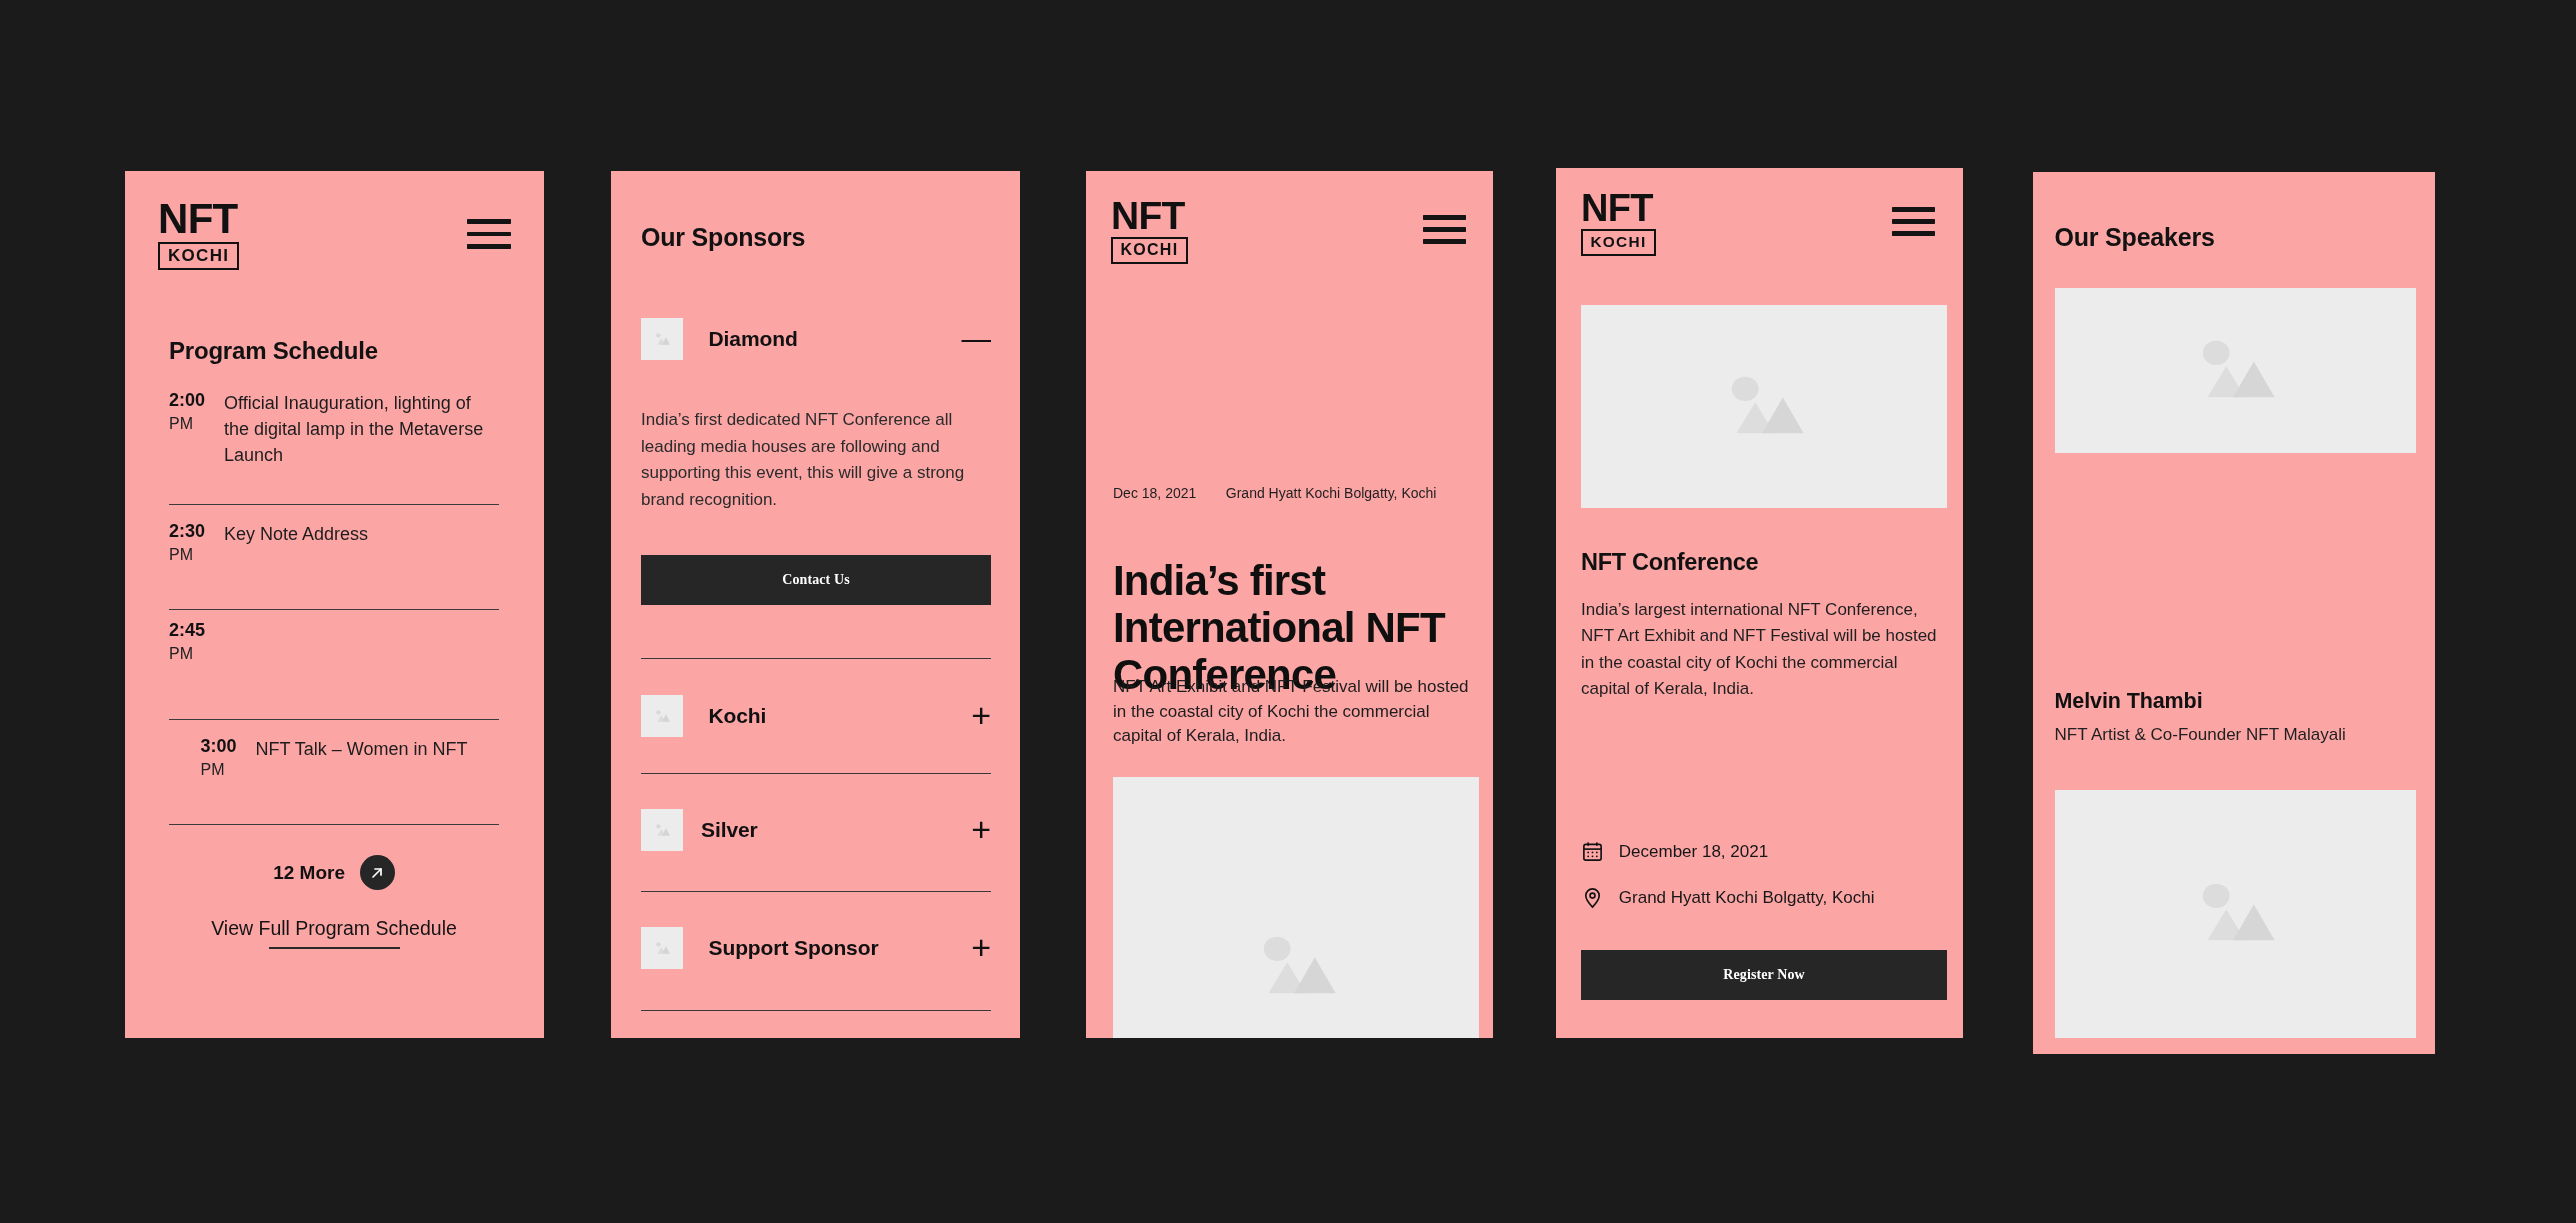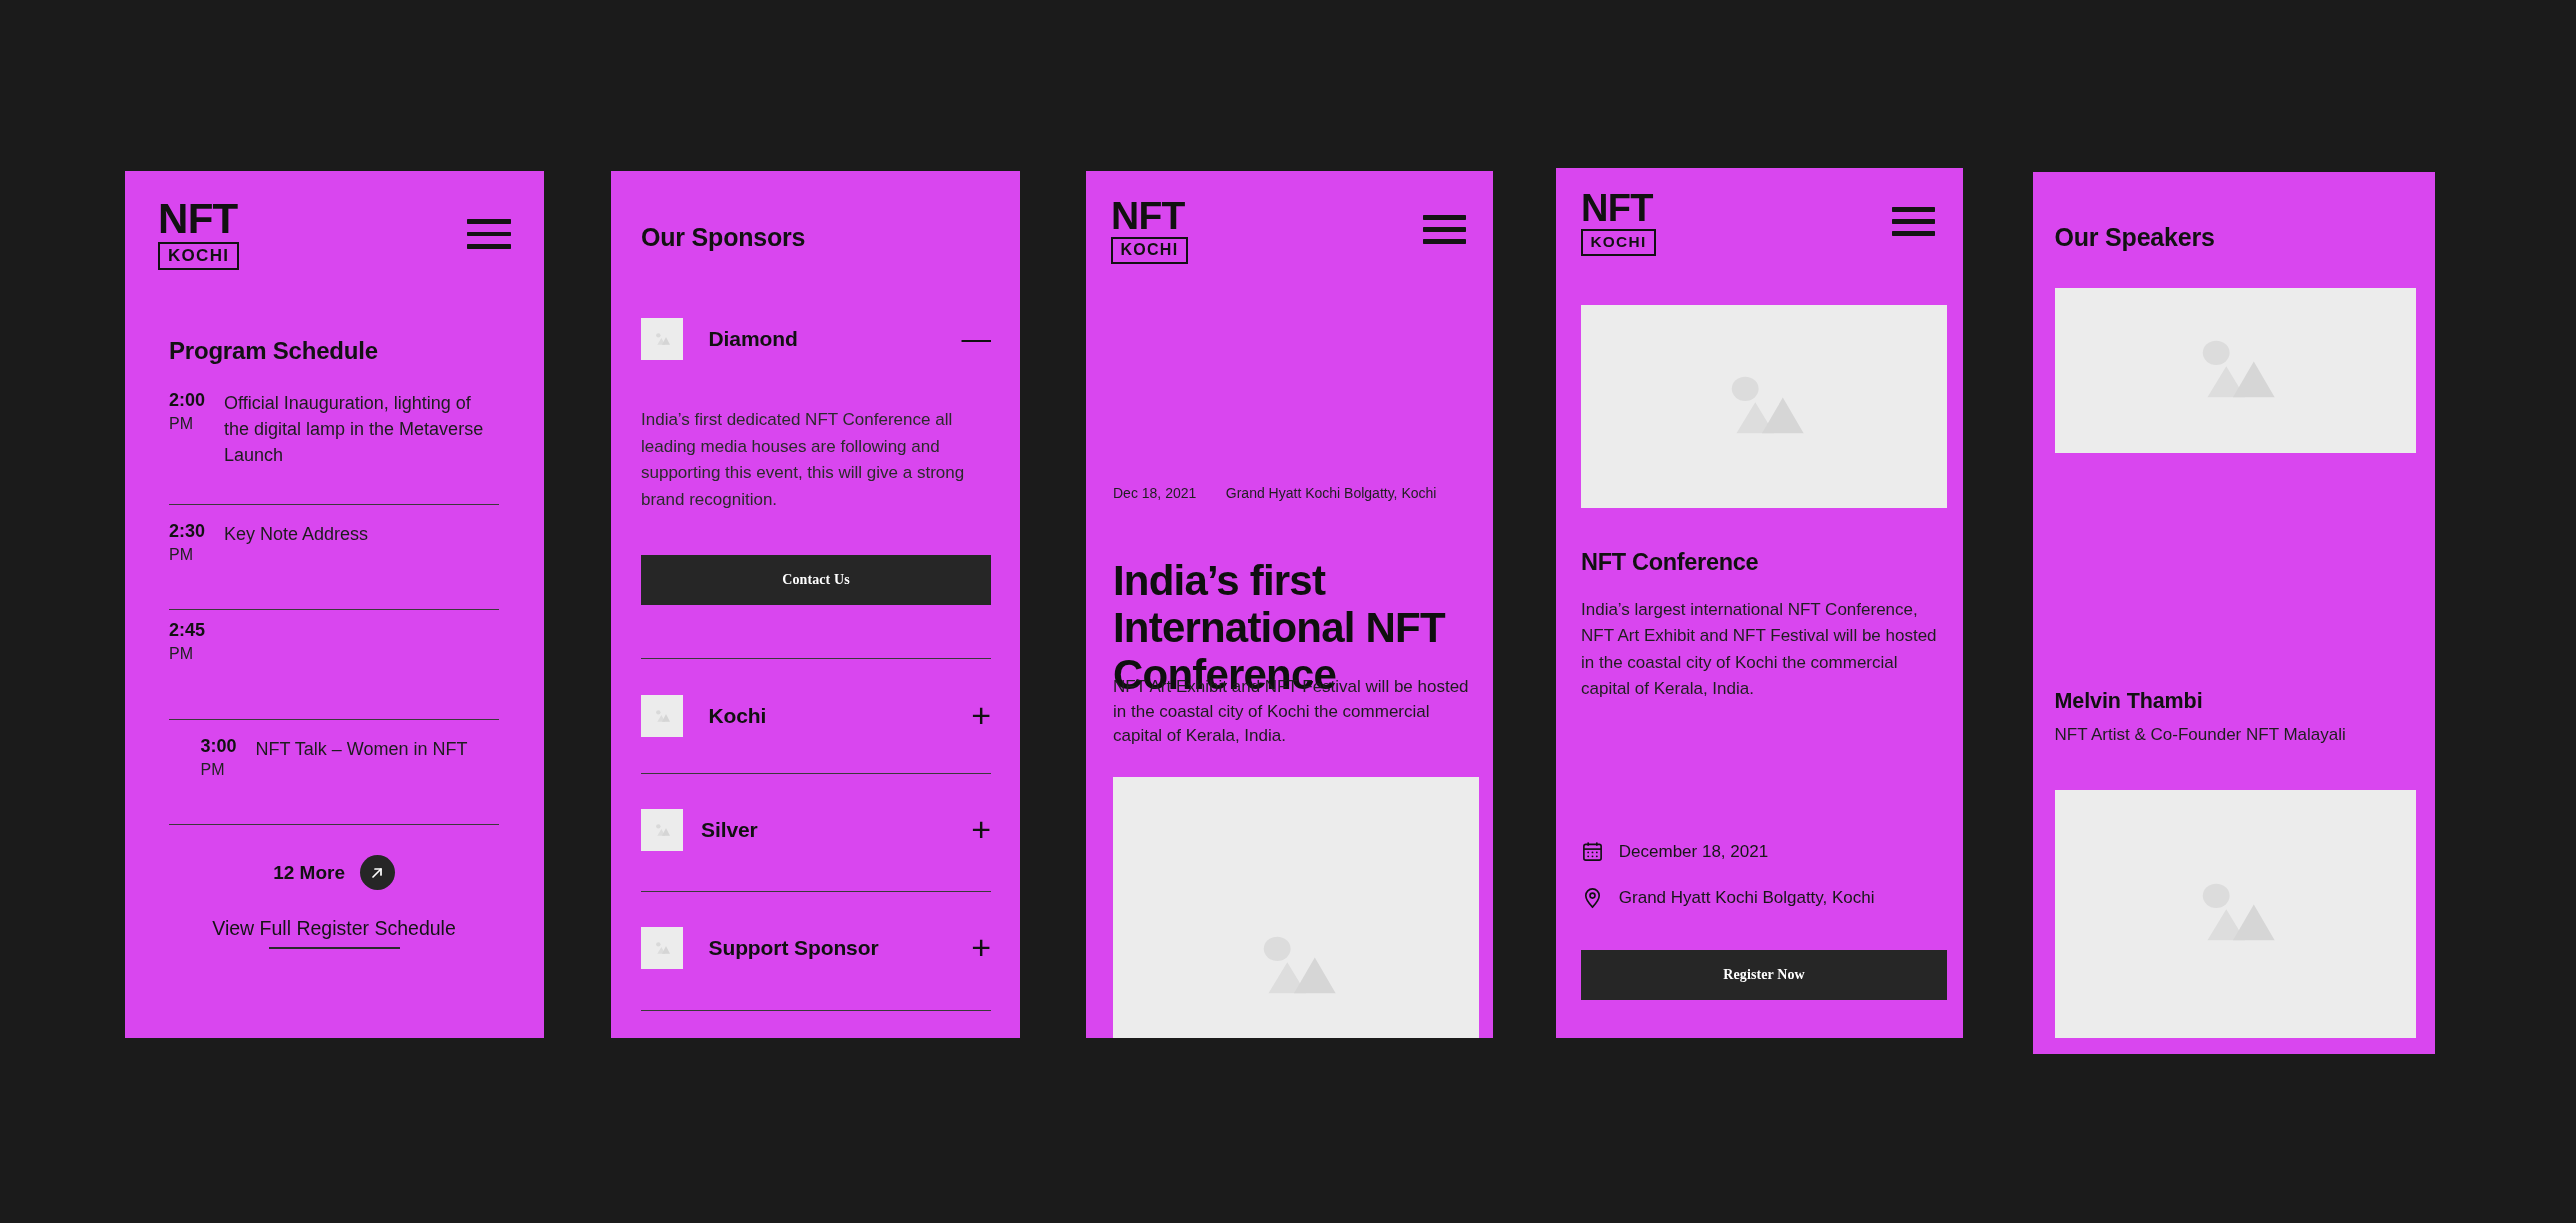--- a/index.html
+++ b/index.html
@@ -6,21 +6,21 @@
   html, body {
     width: 2576px; height: 1224px;
     background: #1b1b1b;
     font-family: "Liberation Sans", sans-serif;
     overflow: hidden;
   }
   .stage { position: relative; width: 2576px; height: 1224px; }
 
   .panel {
     position: absolute;
-    background: #d946ef;
+    background: #fca5a5;
     overflow: hidden;
   }
 
   
   .logo { display: flex; flex-direction: column; align-items: flex-start; }
   .logo-nft {
     font-family: "Liberation Sans", sans-serif;
     font-weight: 900;
     letter-spacing: -0.7px;
     color: #111;
@@ -173,21 +173,21 @@
       <div class="more-label">12 More</div>
       <div class="more-circle">
         <svg width="16" height="16" viewBox="0 0 24 24" fill="none" stroke="#fff" stroke-width="2.6" stroke-linecap="round" stroke-linejoin="round">
           <line x1="6" y1="18" x2="18" y2="6"></line>
           <polyline points="9 6 18 6 18 15"></polyline>
         </svg>
       </div>
     </div>
 
     <div style="position:absolute; left:44px; top:746px; width:330px;">
-      <div class="view-full">View Full Register Schedule</div>
+      <div class="view-full">View Full Program Schedule</div>
       <div class="view-full-underline" style="width:131px;"></div>
     </div>
   </div>
 
   <div class="panel" style="left:611px; top:171px; width:409px; height:867px;">
 
     <div class="h-section" style="position:absolute; left:30px; top:52px; font-size:25px;">Our Sponsors</div>
 
     <div class="sponsor-row" style="position:absolute; left:30px; top:142px; width:350px; height:51px;">
       <div class="thumb" style="width:42px; height:42px;">

